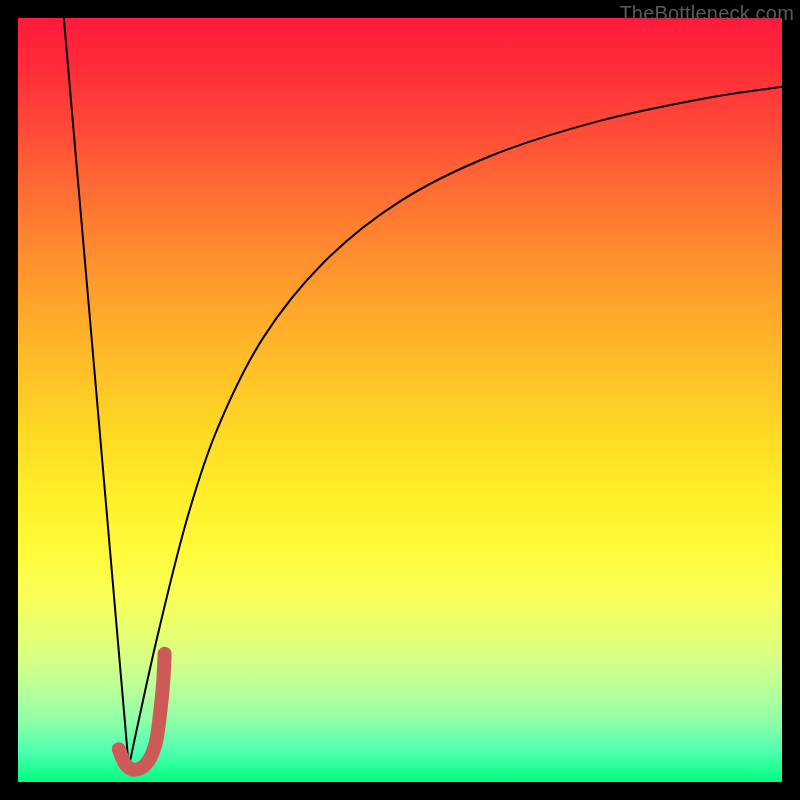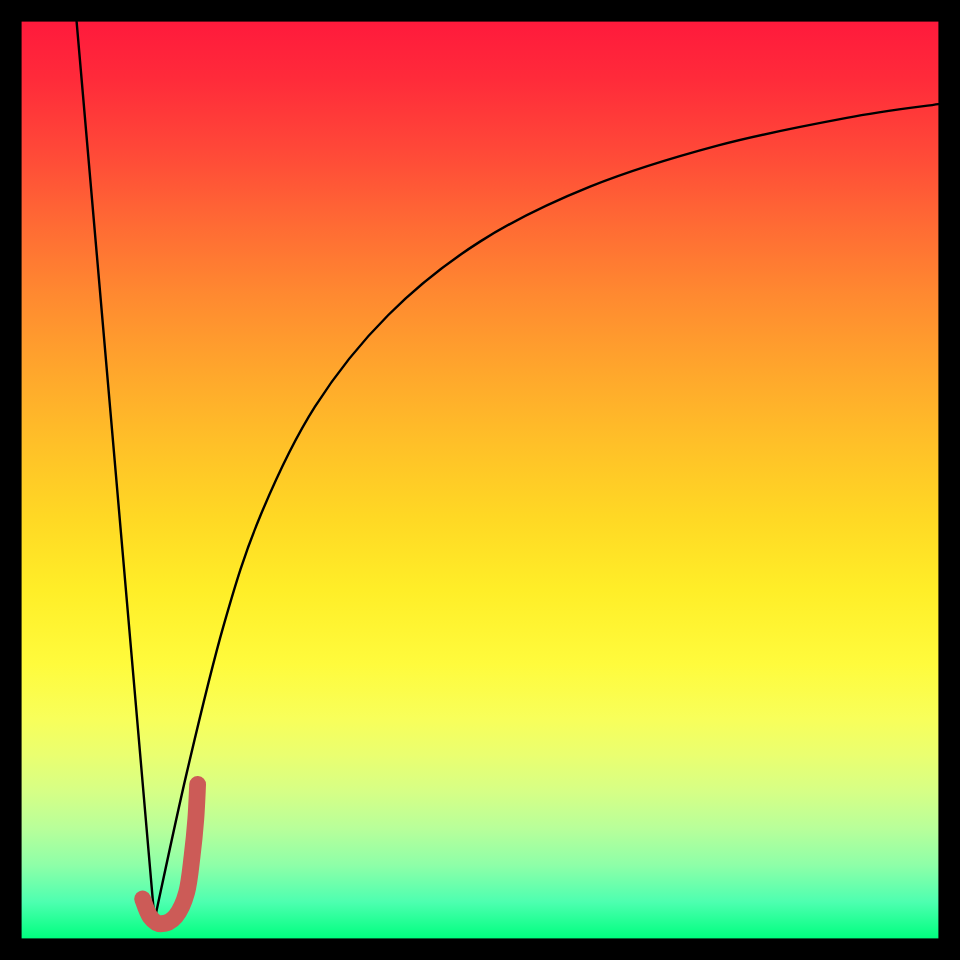--- a/index.html
+++ b/index.html
@@ -71,13 +71,14 @@
   <div class="plot">
     <div class="gradient"></div>
     <svg class="curves" viewBox="0 0 764 764" preserveAspectRatio="none">
       <g id="series-group">
           <path d="M 45.839999999999996 0 L 110.77999999999999 748.72" fill="none" stroke="#000000" stroke-width="2" stroke-linecap="round" stroke-linejoin="round"></path>
           <path d="M 110.77999999999999 748.72 C 115.23666666666665 728.3466666666667, 127.96999999999997 667.2266666666667, 137.51999999999998 626.48 C 147.07 585.7333333333333, 157.89333333333335 539.8933333333333, 168.08 504.24 C 178.26666666666668 468.5866666666667, 185.9066666666667 443.12, 198.64000000000001 412.56 C 211.37333333333333 382, 226.65333333333336 348.8933333333334, 244.48000000000002 320.88000000000005 C 262.3066666666667 292.86666666666673, 282.68 267.40000000000003, 305.6 244.48000000000002 C 328.52000000000004 221.56, 353.9866666666667 201.1866666666667, 382 183.36 C 410.0133333333333 165.53333333333333, 440.5733333333333 150.89, 473.68 137.51999999999998 C 506.7866666666667 124.14999999999998, 544.9866666666667 112.68999999999998, 580.64 103.13999999999999 C 616.2933333333333 93.58999999999999, 657.04 85.95000000000003, 687.6 80.22000000000003 C 718.1600000000001 74.49000000000002, 751.2666666666667 70.67, 764 68.75999999999999" fill="none" stroke="#000000" stroke-width="2" stroke-linecap="round" stroke-linejoin="round"></path>
           <path d="M 100.848 731.148 C 101.86666666666667 733.5673333333334, 104.41333333333334 742.226, 106.96000000000001 745.664 C 109.50666666666667 749.102, 112.56266666666667 751.776, 116.128 751.776 C 119.69333333333333 751.776, 124.78666666666668 749.9933333333333, 128.352 745.664 C 131.91733333333335 741.3346666666666, 135.22799999999998 734.204, 137.51999999999998 725.8 C 139.81199999999998 717.396, 140.83066666666667 705.4266666666667, 142.104 695.24 C 143.37733333333335 685.0533333333333, 144.396 674.612, 145.16 664.68 C 145.924 654.7479999999999, 146.43333333333334 640.4866666666667, 146.68800000000002 635.648" fill="none" stroke="#cc5b57" stroke-width="14" stroke-linecap="round" stroke-linejoin="round"></path>
         </g>
     </svg>
   </div>
+  <div class="credit">TheBottleneck.com</div>
 </div>
 
 </body></html>

